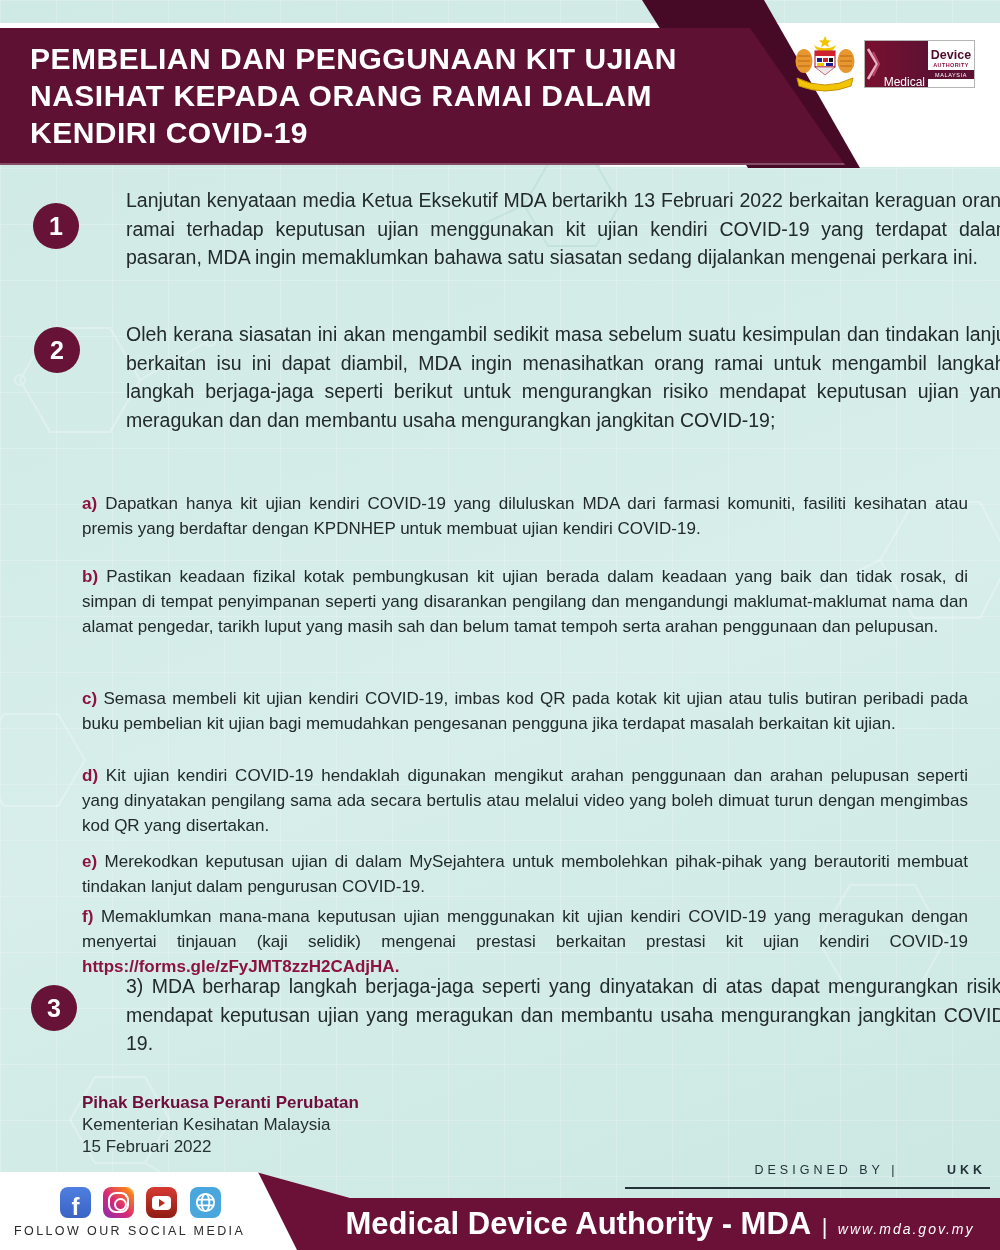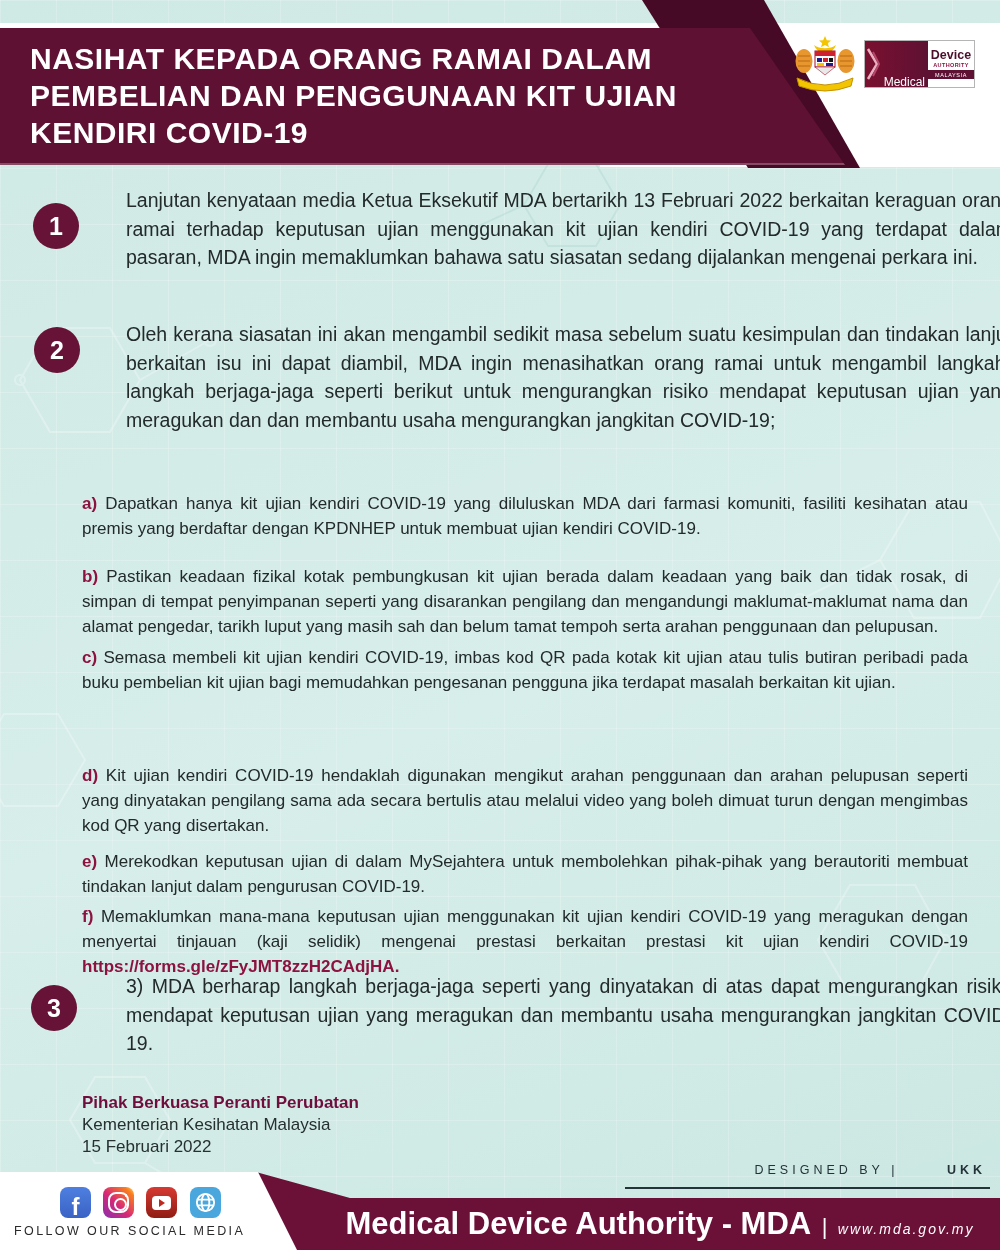--- a/index.html
+++ b/index.html
@@ -106,22 +106,22 @@
       <line x1="524" y1="205" x2="470" y2="230"></line>
       <circle cx="470" cy="230" r="5"></circle>
     </g>
   </svg>
 
   <div class="top-line"></div>
   <div class="logo-band"></div>
   <div class="banner-shadow"></div>
   <div class="banner">
     <div class="title">
+      <div>PEMBELIAN DAN PENGGUNAAN KIT UJIAN</div>
       <div>NASIHAT KEPADA ORANG RAMAI DALAM</div>
-      <div>PEMBELIAN DAN PENGGUNAAN KIT UJIAN</div>
       <div>KENDIRI COVID-19</div>
     </div>
   </div>
 
   <svg class="crest" width="64" height="60" viewBox="0 0 64 60">
     <polygon points="32,2 33.8,6.2 38,6.5 34.8,9.2 36,13.3 32,11 28,13.3 29.2,9.2 26,6.5 30.2,6.2" fill="#f2c500"></polygon>
     <path d="M21 11 a11.5 11.5 0 0 0 22 0 a15 10 0 0 1 -22 0 z" fill="#f2c500"></path>
     <rect x="22" y="17" width="20" height="16" fill="#fff" stroke="#a8102c" stroke-width="1"></rect>
     <rect x="22" y="17" width="20" height="5" fill="#cf2030"></rect>
     <rect x="24" y="24" width="5" height="4" fill="#1c1c8f"></rect>
@@ -163,21 +163,21 @@
   <div class="para" style="top:320px;">Oleh kerana siasatan ini akan mengambil sedikit masa sebelum suatu kesimpulan dan tindakan lanjut berkaitan isu ini dapat diambil, MDA ingin menasihatkan orang ramai untuk mengambil langkah-langkah berjaga-jaga seperti berikut untuk mengurangkan risiko mendapat keputusan ujian yang meragukan dan dan membantu usaha mengurangkan jangkitan COVID-19;</div>
 
   <div class="sub" style="top:470px;">
     <span class="lbl">a)</span>
     <span>Dapatkan hanya kit ujian kendiri COVID-19 yang diluluskan MDA dari farmasi komuniti, fasiliti kesihatan atau premis yang berdaftar dengan KPDNHEP untuk membuat ujian kendiri COVID-19.</span>
   </div>
   <div class="sub" style="top:543px;">
     <span class="lbl">b)</span>
     <span>Pastikan keadaan fizikal kotak pembungkusan kit ujian berada dalam keadaan yang baik dan tidak rosak, di simpan di tempat penyimpanan seperti yang disarankan pengilang dan mengandungi maklumat-maklumat nama dan alamat pengedar, tarikh luput yang masih sah dan belum tamat tempoh serta arahan penggunaan dan pelupusan.</span>
   </div>
-  <div class="sub" style="top:624px;">
+  <div class="sub" style="top:665px;">
     <span class="lbl">c)</span>
     <span>Semasa membeli kit ujian kendiri COVID-19, imbas kod QR pada kotak kit ujian atau tulis butiran peribadi pada buku pembelian kit ujian bagi memudahkan pengesanan pengguna jika terdapat masalah berkaitan kit ujian.</span>
   </div>
   <div class="sub" style="top:742px;">
     <span class="lbl">d)</span>
     <span>Kit ujian kendiri COVID-19 hendaklah digunakan mengikut arahan penggunaan dan arahan pelupusan seperti yang dinyatakan pengilang sama ada secara bertulis atau melalui video yang boleh dimuat turun dengan mengimbas kod QR yang disertakan.</span>
   </div>
   <div class="sub" style="top:828px;">
     <span class="lbl">e)</span>
     <span>Merekodkan keputusan ujian di dalam MySejahtera untuk membolehkan pihak-pihak yang berautoriti membuat tindakan lanjut dalam pengurusan COVID-19.</span>

